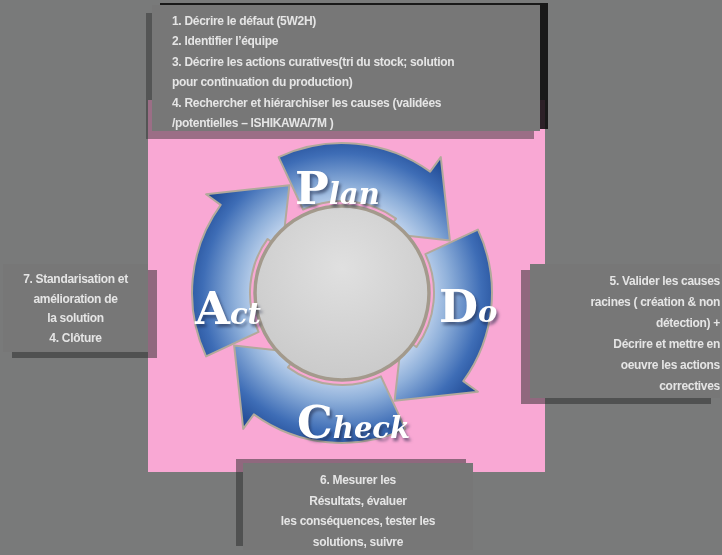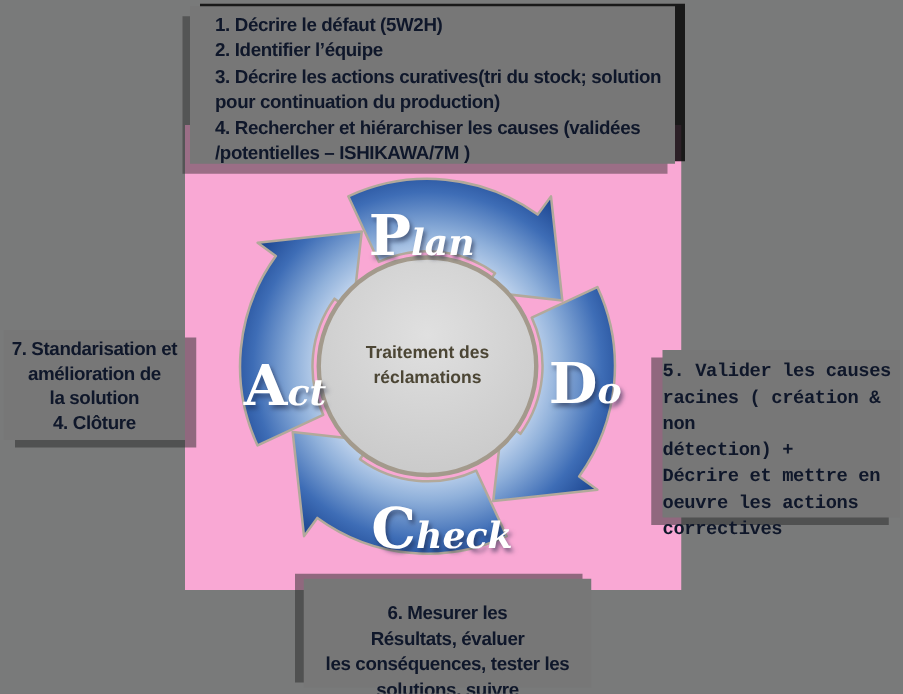--- a/index.html
+++ b/index.html
@@ -6,43 +6,42 @@
   body{
     width:722px;height:555px;position:relative;overflow:hidden;
     background:#797a7a;
     font-family:"Liberation Sans",sans-serif;
   }
   .panel{
     position:absolute;left:148px;top:100px;width:397px;height:372px;
     background:#f9a8d4;
   }
   .note-box{
-    position:absolute;background:#777777;color:#0f172a;
-    font-weight:bold;font-size:15px;letter-spacing:-0.3px;
+    position:absolute;background:#777777;color:#e5e5e5;
+    font-weight:bold;font-size:12px;letter-spacing:-0.3px;
     white-space:pre-line;box-sizing:border-box;
   }
   .note-top{
     left:152px;top:5px;width:388px;height:126px;
     padding:6px 4px 4px 20px;text-align:left;line-height:20.4px;
     box-shadow:8px -2px 0 rgba(8,8,8,0.85), -6px 8px 0 rgba(40,40,40,0.45);
   }
   .note-left{
     left:3px;top:264px;width:145px;height:88px;
     padding-top:6px;text-align:center;line-height:19.5px;
     box-shadow:9px 6px 0 rgba(40,40,40,0.5);
   }
   .note-right{
-    left:530px;top:280px;width:190px;height:134px;
-    padding-top:7px;text-align:left;line-height:21px;
+    left:530px;top:264px;width:190px;height:134px;
+    padding-top:7px;text-align:right;line-height:21px;
     box-shadow:-9px 6px 0 rgba(40,40,40,0.5);
-    font-family:Liberation Mono, monospace;
   }
   .note-bottom{
     left:243px;top:463px;width:230px;height:87px;
-    padding-top:18px;text-align:center;line-height:20.5px;
+    padding-top:7px;text-align:center;line-height:20.5px;
     box-shadow:-7px -4px 0 rgba(40,40,40,0.5);
   }
   svg.pdca{position:absolute;left:0;top:0;width:397px;height:372px;}
   .ring-arrow{fill:url(#ringGrad);stroke:#b2a99b;stroke-width:2;stroke-linejoin:round;}
   .pdca-labels{filter:drop-shadow(2px 3px 1.5px rgba(25,35,65,0.55));}
   .pdca-labels text{fill:#ffffff;font-family:"DejaVu Serif",serif;}
   .cap{font-size:45px;font-weight:bold;font-style:normal;}
   .rest{font-size:29px;font-style:italic;font-weight:bold;}
   .center-label{
     position:absolute;left:112px;top:163px;width:164px;height:58px;
@@ -78,22 +77,20 @@
     <circle cx="194" cy="193" r="87" fill="url(#circleGrad)" stroke="#a39a8c" stroke-width="3.5"></circle>
 
     <g class="pdca-labels">
       <text x="147" y="104"><tspan class="cap">P</tspan><tspan class="rest">lan</tspan></text>
       <text x="291" y="222"><tspan class="cap">D</tspan><tspan class="rest">o</tspan></text>
       <text x="149" y="338"><tspan class="cap">C</tspan><tspan class="rest">heck</tspan></text>
       <text x="47" y="224"><tspan class="cap">A</tspan><tspan class="rest">ct</tspan></text>
     </g>
   </svg>
 
-  <div class="center-label">Traitement des
-réclamations</div>
 </div>
 
 <div class="note-box note-top">1. Décrire le défaut (5W2H)
 2. Identifier l’équipe
 3. Décrire les actions curatives(tri du stock; solution
 pour continuation  du production)
 4. Rechercher et hiérarchiser les causes (validées
 /potentielles – ISHIKAWA/7M )</div>
 
 <div class="note-box note-right">5. Valider les causes

